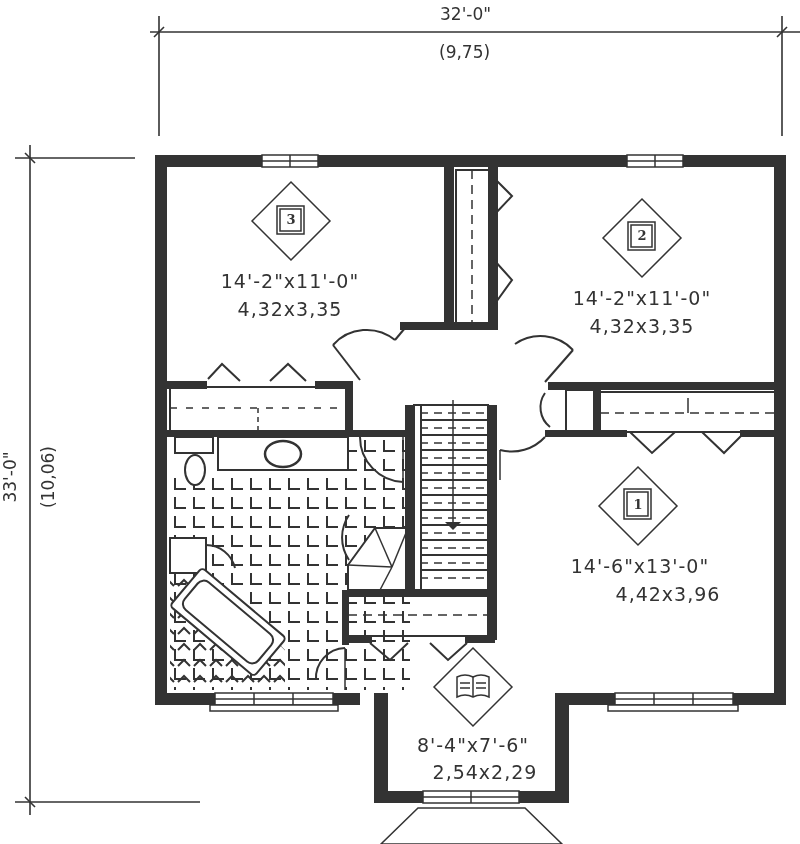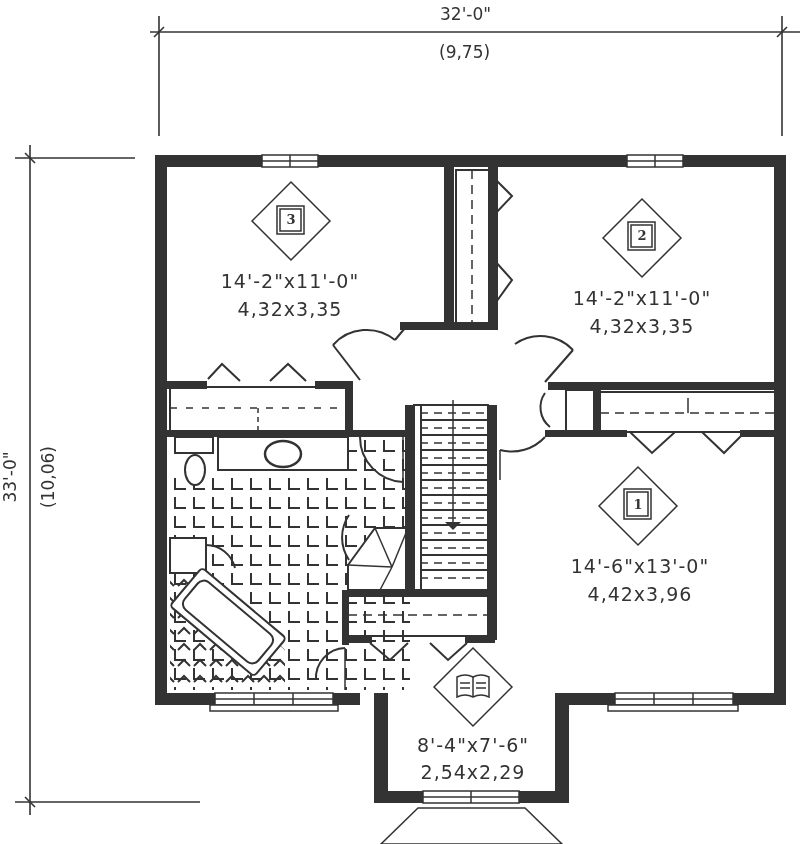--- a/index.html
+++ b/index.html
@@ -213,15 +213,15 @@
 <div class="dimtxt" style="left:440px;top:4px;">32'-0"</div>
 <div class="dimtxt" style="left:439px;top:42px;text-align:center;">(9,75)</div>
 <div class="vtxt" style="left:-20px;top:467px;width:60px;text-align:center;">33'-0"</div>
 <div class="vtxt" style="left:13px;top:467px;width:70px;text-align:center;">(10,06)</div>
 
 <div class="lbl" style="left:195px;top:270px;width:190px;">14'-2"x11'-0"</div>
 <div class="lbl" style="left:195px;top:298px;width:190px;">4,32x3,35</div>
 <div class="lbl" style="left:547px;top:287px;width:190px;">14'-2"x11'-0"</div>
 <div class="lbl" style="left:547px;top:315px;width:190px;">4,32x3,35</div>
 <div class="lbl" style="left:545px;top:555px;width:190px;">14'-6"x13'-0"</div>
-<div class="lbl" style="left:545px;top:583px;width:190px;">4,42x3,96</div>
+<div class="lbl" style="left:573px;top:583px;width:190px;">4,42x3,96</div>
 <div class="lbl" style="left:378px;top:734px;width:190px;">8'-4"x7'-6"</div>
-<div class="lbl" style="left:378px;top:761px;width:190px;">2,54x2,29</div>
+<div class="lbl" style="left:390px;top:761px;width:190px;">2,54x2,29</div>
 
 </body></html>

